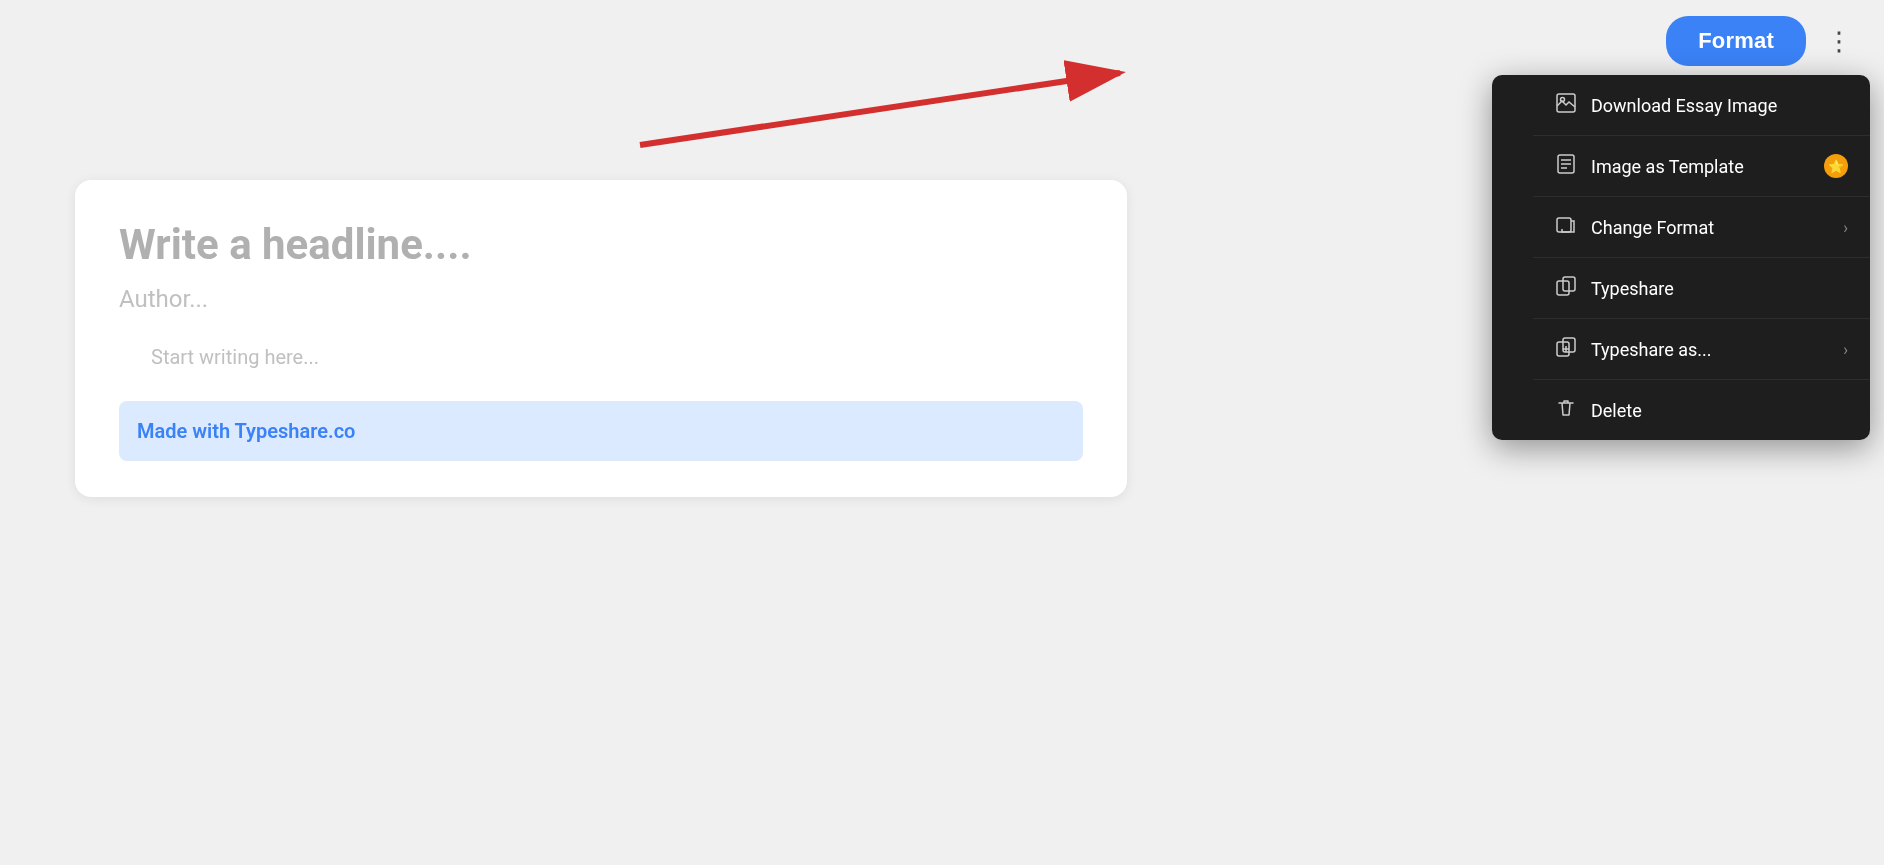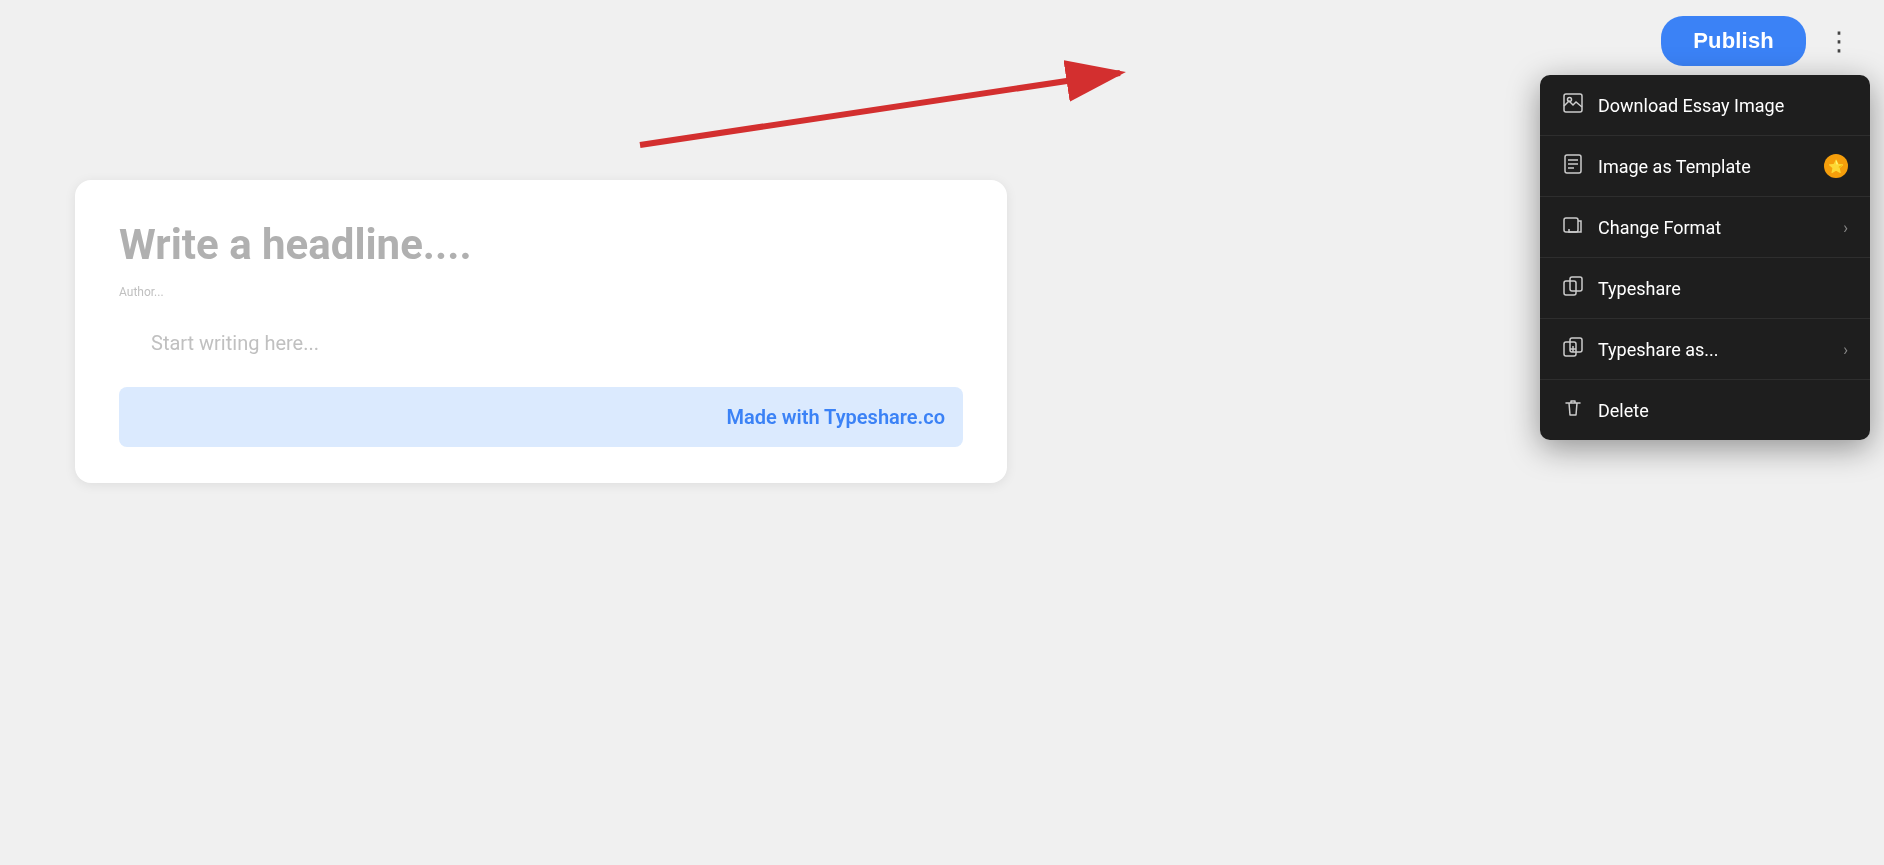--- a/index.html
+++ b/index.html
@@ -53,24 +53,25 @@
       justify-content: center;
     }
 
     
     .context-menu {
       position: absolute;
       top: 75px;
       right: 14px;
       background-color: #1e1e1e;
       border-radius: 10px;
-      width: 330px;
+      width: 378px;
       overflow: hidden;
       z-index: 100;
       box-shadow: 0 8px 32px rgba(0,0,0,0.4);
+      padding-left: 41px;
     }
 
     .menu-item {
       display: flex;
       align-items: center;
       justify-content: space-between;
       padding: 18px 22px;
       color: #ffffff;
       cursor: pointer;
       font-size: 18px;
@@ -122,55 +123,55 @@
     .chevron {
       color: #888;
       font-size: 16px;
     }
 
     
     .card-container {
       position: absolute;
       top: 180px;
       left: 75px;
-      width: 932px;
+      width: 1052px;
     }
 
     .card {
       background: white;
       border-radius: 16px;
       padding: 40px 44px 36px;
       box-shadow: 0 2px 12px rgba(0,0,0,0.08);
     }
 
     .card-headline {
       font-size: 42px;
       font-weight: 700;
       color: #b0b0b0;
       margin-bottom: 16px;
     }
 
     .card-author {
-      font-size: 12px;
+      font-size: 24px;
       color: #c0c0c0;
       margin-bottom: 32px;
     }
 
     .card-body {
       font-size: 20px;
       color: #c0c0c0;
       margin-bottom: 32px;
       margin-left: 32px;
     }
 
     .card-footer {
       background-color: #dbeafe;
       border-radius: 8px;
       padding: 18px;
-      text-align: right;
+      text-align: left;
     }
 
     .card-footer-text {
       color: #3b82f6;
       font-size: 20px;
       font-weight: 600;
     }
 
     
     .arrow-svg {
@@ -178,21 +179,21 @@
       top: 55px;
       left: 600px;
       pointer-events: none;
       z-index: 50;
     }
   </style>
 </head>
 <body>
 
 <div class="header">
-  <button class="publish-btn">Publish</button>
+  <button class="publish-btn">Format</button>
   <button class="more-btn">
     <span>⋮</span>
   </button>
 </div>
 
 <svg class="arrow-svg" width="560" height="120" viewBox="0 0 560 120">
   <defs>
     <marker id="arrowhead" markerWidth="10" markerHeight="7" refX="9" refY="3.5" orient="auto">
       <polygon points="0 0, 10 3.5, 0 7" fill="#d32f2f"></polygon>
     </marker>

